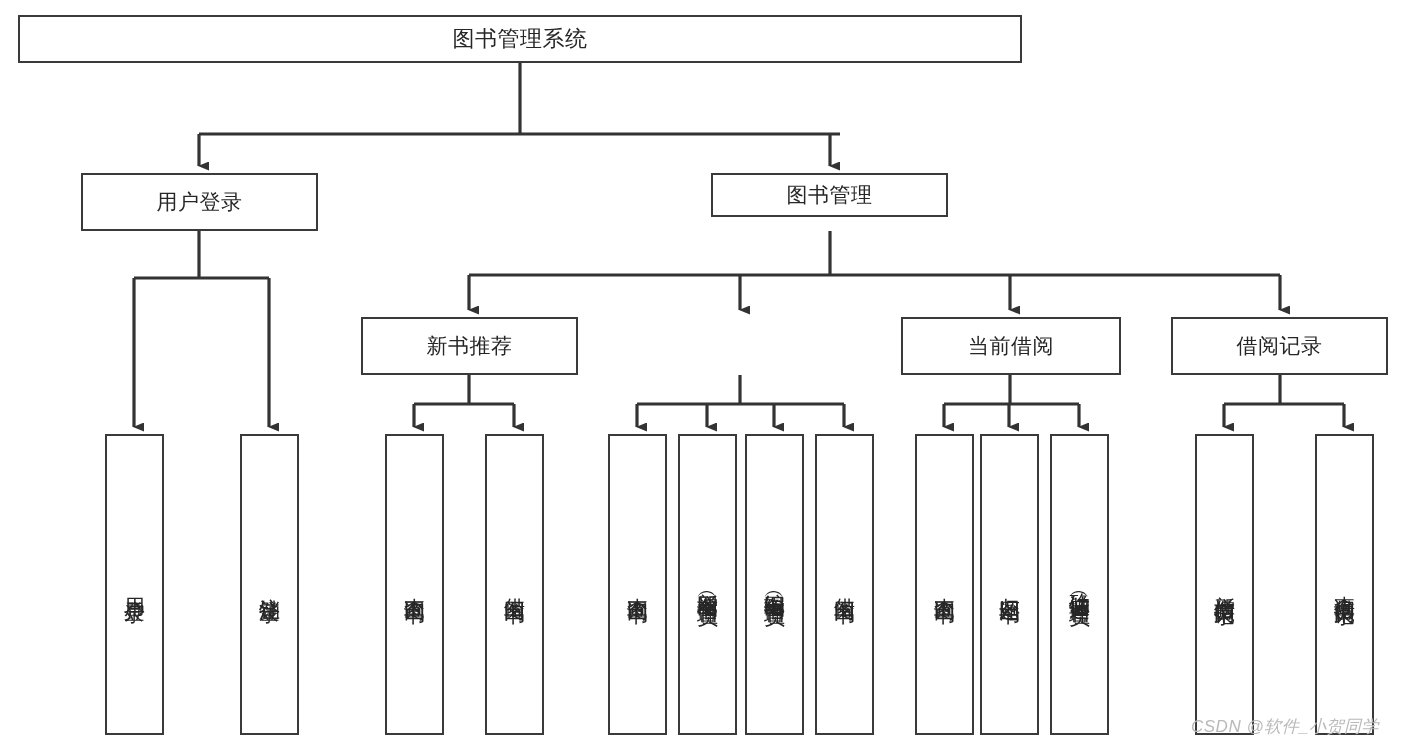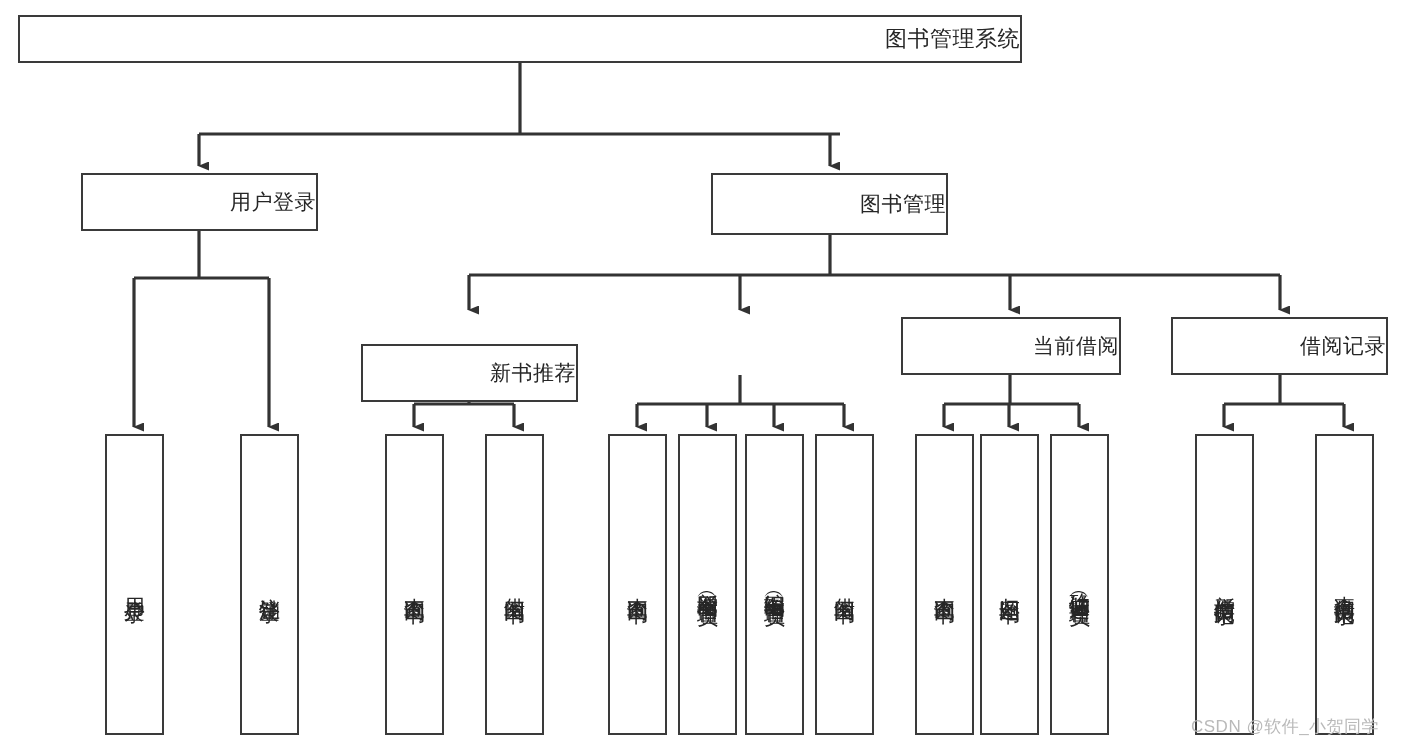--- a/index.html
+++ b/index.html
@@ -26,21 +26,21 @@
     height: 747px;
     pointer-events: none;
   }
   .node {
     position: absolute;
     box-sizing: border-box;
     background: #ffffff;
     border: 2px solid #3a3a3a;
     display: flex;
     align-items: center;
-    justify-content: flex-end;
+    justify-content: center;
     color: #262626;
   }
   .node .node-label {
     display: block;
     text-align: center;
     line-height: 1.18;
     letter-spacing: 0.5px;
   }
   
   .node.horiz .node-label {
@@ -63,20 +63,21 @@
     line-height: 1.05;
     letter-spacing: 2px;
     white-space: nowrap;
   }
   .watermark {
     position: absolute;
     color: #b9b9b9;
     font-size: 17px;
     white-space: nowrap;
     letter-spacing: 0.5px;
+    font-style: italic;
   }
 </style>
 </head>
 <body>
 
 <div id="diagram-root">
 
   <svg id="edges-svg" viewBox="0 0 1405 747">
     <defs>
       <marker id="arrowhead" markerWidth="9" markerHeight="11" refX="4.5" refY="10" orient="auto" markerUnits="userSpaceOnUse">
@@ -129,25 +130,25 @@
     </g>
   </svg>
 
   <div class="node horiz root" style="left:18px; top:15px; width:1004px; height:48px;">
     <span class="node-label">图书管理系统</span>
   </div>
 
   <div class="node horiz" style="left:81px; top:173px; width:237px; height:58px;">
     <span class="node-label">用户登录</span>
   </div>
-  <div class="node horiz" style="left:711px; top:173px; width:237px; height:62px;">
+  <div class="node horiz" style="left:711px; top:173px; width:237px; height:44px;">
     <span class="node-label">图书管理</span>
   </div>
 
-  <div class="node horiz" style="left:361px; top:317px; width:217px; height:58px;margin-top:27px;">
+  <div class="node horiz" style="left:361px; top:317px; width:217px; height:58px;">
     <span class="node-label">新书推荐</span>
   </div>
   <div class="node horiz" style="left:901px; top:317px; width:220px; height:58px;">
     <span class="node-label">当前借阅</span>
   </div>
   <div class="node horiz" style="left:1171px; top:317px; width:217px; height:58px;">
     <span class="node-label">借阅记录</span>
   </div>
 
   <div class="node vert" style="left:105px; top:434px; width:59px; height:301px;">

